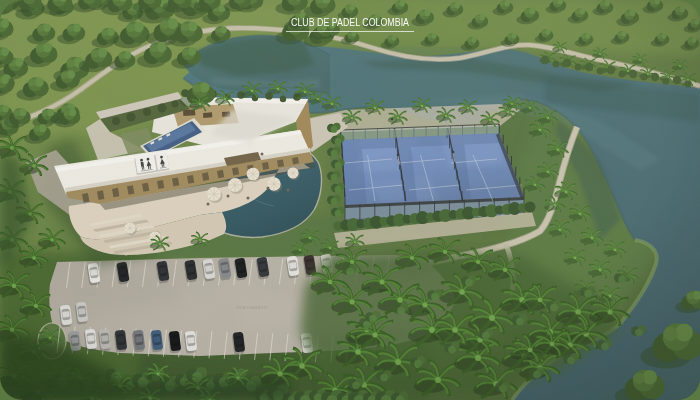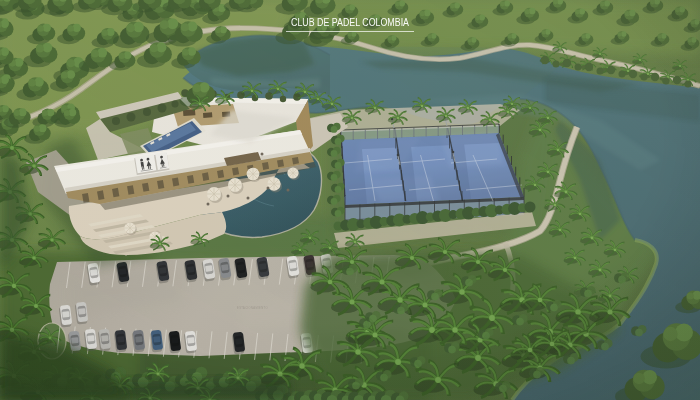--- a/index.html
+++ b/index.html
@@ -1,15 +1,15 @@
 <!DOCTYPE html>
 <html><head><meta charset="utf-8">
 <style>
 html,body{margin:0;padding:0;background:#5a7a42;}
-#scene{width:700px;height:400px;overflow:hidden;position:relative;}
+#scene{width:700px;height:400px;overflow:hidden;position:relative;border-radius:23px;}
 </style></head>
 <body>
 <div id="scene">
 <svg width="700" height="400" viewBox="0 0 700 400" xmlns="http://www.w3.org/2000/svg">
 <defs>
 <linearGradient id="grass" x1="0" y1="0" x2="1" y2="1">
  <stop offset="0" stop-color="#78924c"></stop>
           <stop offset="0.5" stop-color="#5f7a40"></stop>
  <stop offset="1" stop-color="#486233"></stop>
 </linearGradient>

